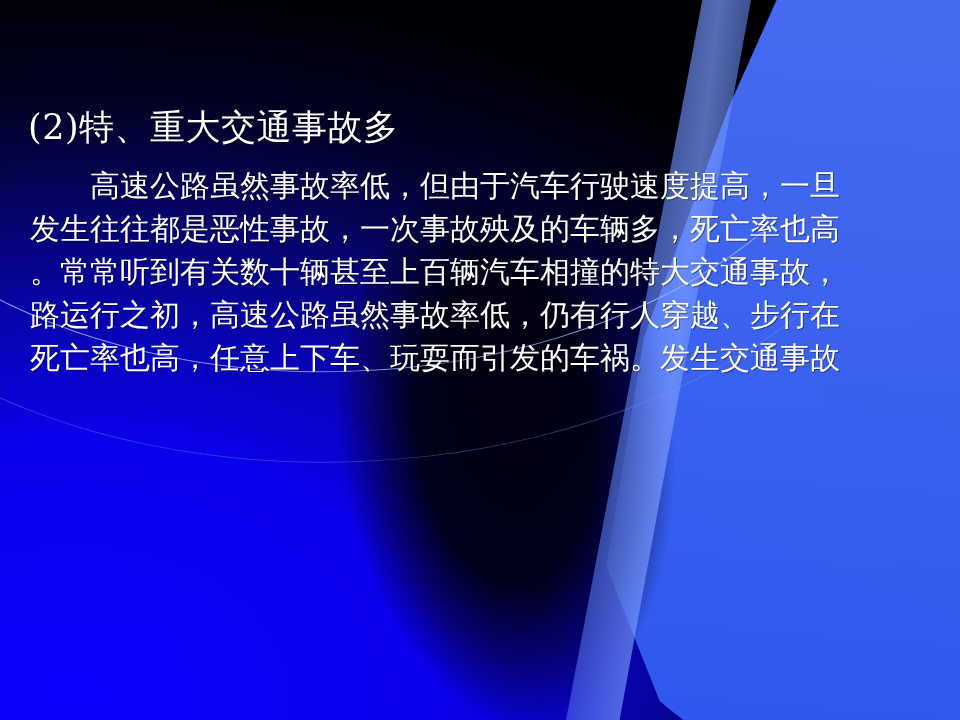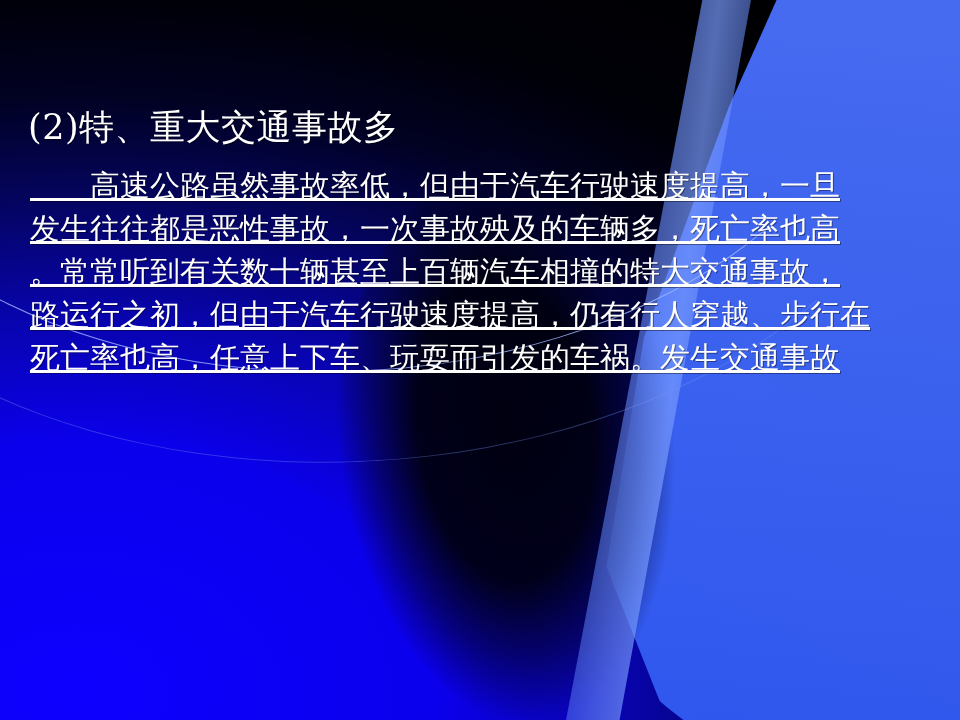--- a/index.html
+++ b/index.html
@@ -135,21 +135,20 @@
     top: 164px;
     width: 898px;
   }
   .body-line {
     font-size: 30px;
     line-height: 43px;
     height: 43px;
     white-space: nowrap;
     letter-spacing: 0px;
     text-shadow: 1px 1px 0 rgba(0,0,0,0.40);
-    text-decoration: underline;
   }
 </style>
 </head>
 <body>
 
 <div id="slide">
 
   <div id="bg-base"></div>
   <div id="bg-corner-dark"></div>
   <div id="bg-wedge-right"></div>
@@ -159,18 +158,18 @@
   <div id="bg-arc2"></div>
 
   <div id="content">
 
     <div class="slide-title">(2)特、重大交通事故多</div>
 
     <div id="body-block">
       <div class="body-line">　　高速公路虽然事故率低，但由于汽车行驶速度提高，一旦</div>
       <div class="body-line">发生往往都是恶性事故，一次事故殃及的车辆多，死亡率也高</div>
       <div class="body-line">。常常听到有关数十辆甚至上百辆汽车相撞的特大交通事故，</div>
-      <div class="body-line">路运行之初，但由于汽车行驶速度提高，仍有行人穿越、步行在</div>
+      <div class="body-line">路运行之初，高速公路虽然事故率低，仍有行人穿越、步行在</div>
       <div class="body-line">死亡率也高，任意上下车、玩耍而引发的车祸。发生交通事故</div>
     </div>
 
   </div>
 </div>
 
 </body></html>

